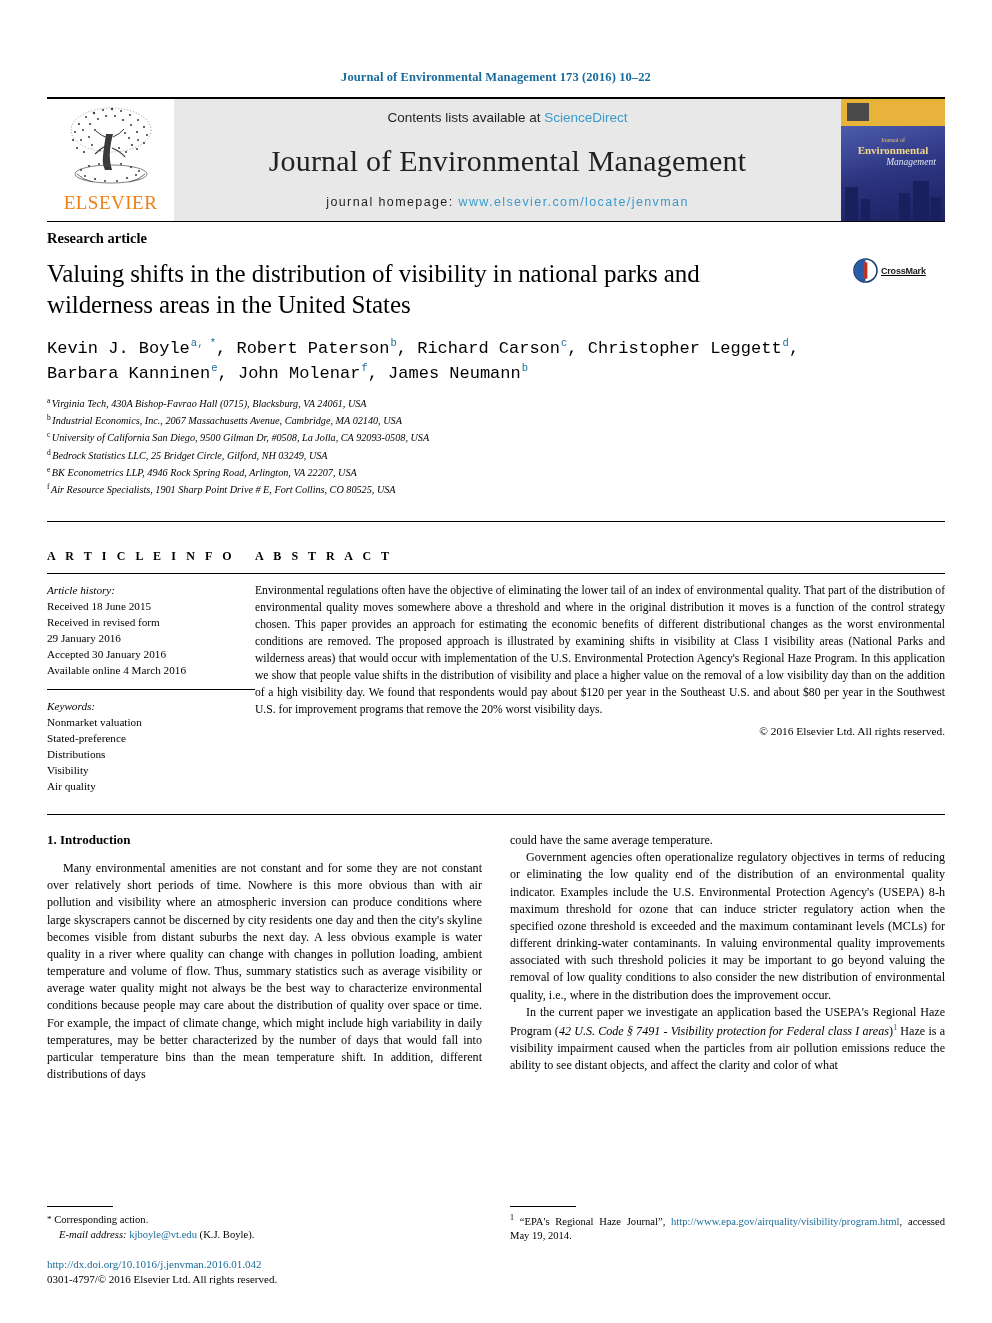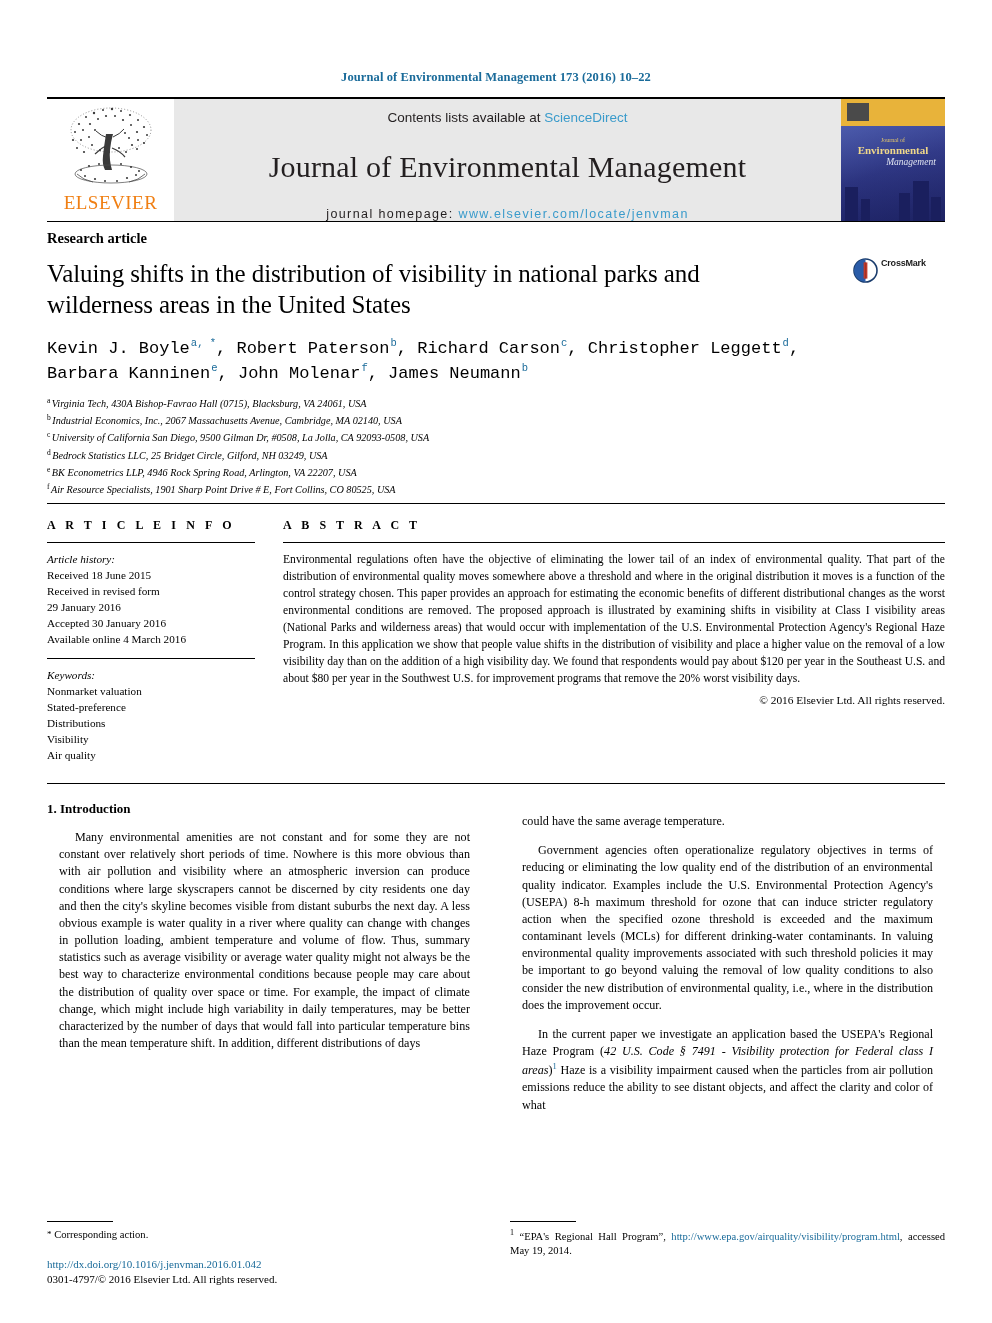--- a/index.html
+++ b/index.html
@@ -62,21 +62,21 @@
     line-height: 1;
     margin-top: 1px;
   }
   .masthead-center {
     flex: 1 1 auto;
     background: #e8e8e8;
     display: flex;
     flex-direction: column;
     align-items: center;
     justify-content: space-between;
-    padding: 11px 0 0 0;
+    padding: 11px 0 12px 0;
   }
   .contents-line {
     font-family: "Liberation Sans", sans-serif;
     font-size: 13.5px;
     color: #231f20;
   }
   .contents-line .sd {
     color: #3a9bcb;
   }
   .journal-name {
@@ -200,37 +200,38 @@
     padding-right: 1.5px;
   }
 
   
   .crossmark {
     position: absolute;
     right: 0;
     top: 28px;
     width: 92px;
     display: flex;
+    align-items: center;
     gap: 3px;
+    text-decoration: underline;
   }
   .crossmark-label {
     font-family: "Liberation Sans", sans-serif;
     font-size: 9px;
     font-weight: bold;
     color: #1a1a1a;
     letter-spacing: -0.2px;
   }
 
   
   .info-abstract {
-    margin: 4px 47px 0 47px;
+    margin: 22px 47px 0 47px;
     border-top: 0.8px solid #000;
-    padding-top: 14px;
-    display: flex;
-    gap: 28px;
+    padding-top: 27px;
+    display: flex;
   }
   .col-info {
     flex: 0 0 208px;
     width: 208px;
   }
   .col-abstract {
     flex: 1 1 auto;
   }
   .sec-head {
     font-family: "Liberation Serif", serif;
@@ -288,21 +289,21 @@
     font-size: 13px;
     font-weight: bold;
     margin: 0 0 12px 0;
   }
   .para {
     font-family: "Liberation Serif", serif;
     font-size: 12.1px;
     line-height: 1.42;
     text-align: justify;
     text-justify: inter-word;
-    margin: 12px;
+    margin: 0;
   }
   .para.indent { text-indent: 16px; }
   .para + .para { margin-top: 0; }
   .ital { font-style: italic; }
   .fn-ref {
     color: #1a6b9a;
     font-size: 8.5px;
     vertical-align: super;
   }
 
@@ -521,27 +522,32 @@
     </div>
   </div>
 
   <div class="footnote-area">
     <div class="fncol">
       <div class="fn-rule"></div>
       <div class="fn-text">
         <span class="fn-star">*</span>
         <span>Corresponding action.</span>
       </div>
+      <div class="fn-text" style="padding-left:12px;">
+        <span class="email-lbl">E-mail address:</span>
+        <span class="link">kjboyle@vt.edu</span>
+        <span>(K.J. Boyle).</span>
+      </div>
       <div class="doi-block">
         <div class="doi">http://dx.doi.org/10.1016/j.jenvman.2016.01.042</div>
         <div>0301-4797/© 2016 Elsevier Ltd. All rights reserved.</div>
       </div>
     </div>
     <div class="fncol">
       <div class="fn-rule"></div>
       <div class="fn-text">
         <sup>1</sup>
-        <span>“EPA's Regional Hall Program”, </span><span class="link">http://www.epa.gov/airquality/visibility/program.html</span><span>, accessed May 19, 2014.</span>
+        <span>“EPA's Regional Haze Journal”, </span><span class="link">http://www.epa.gov/airquality/visibility/program.html</span><span>, accessed May 19, 2014.</span>
       </div>
     </div>
   </div>
 
 </div>
 
 </body></html>

